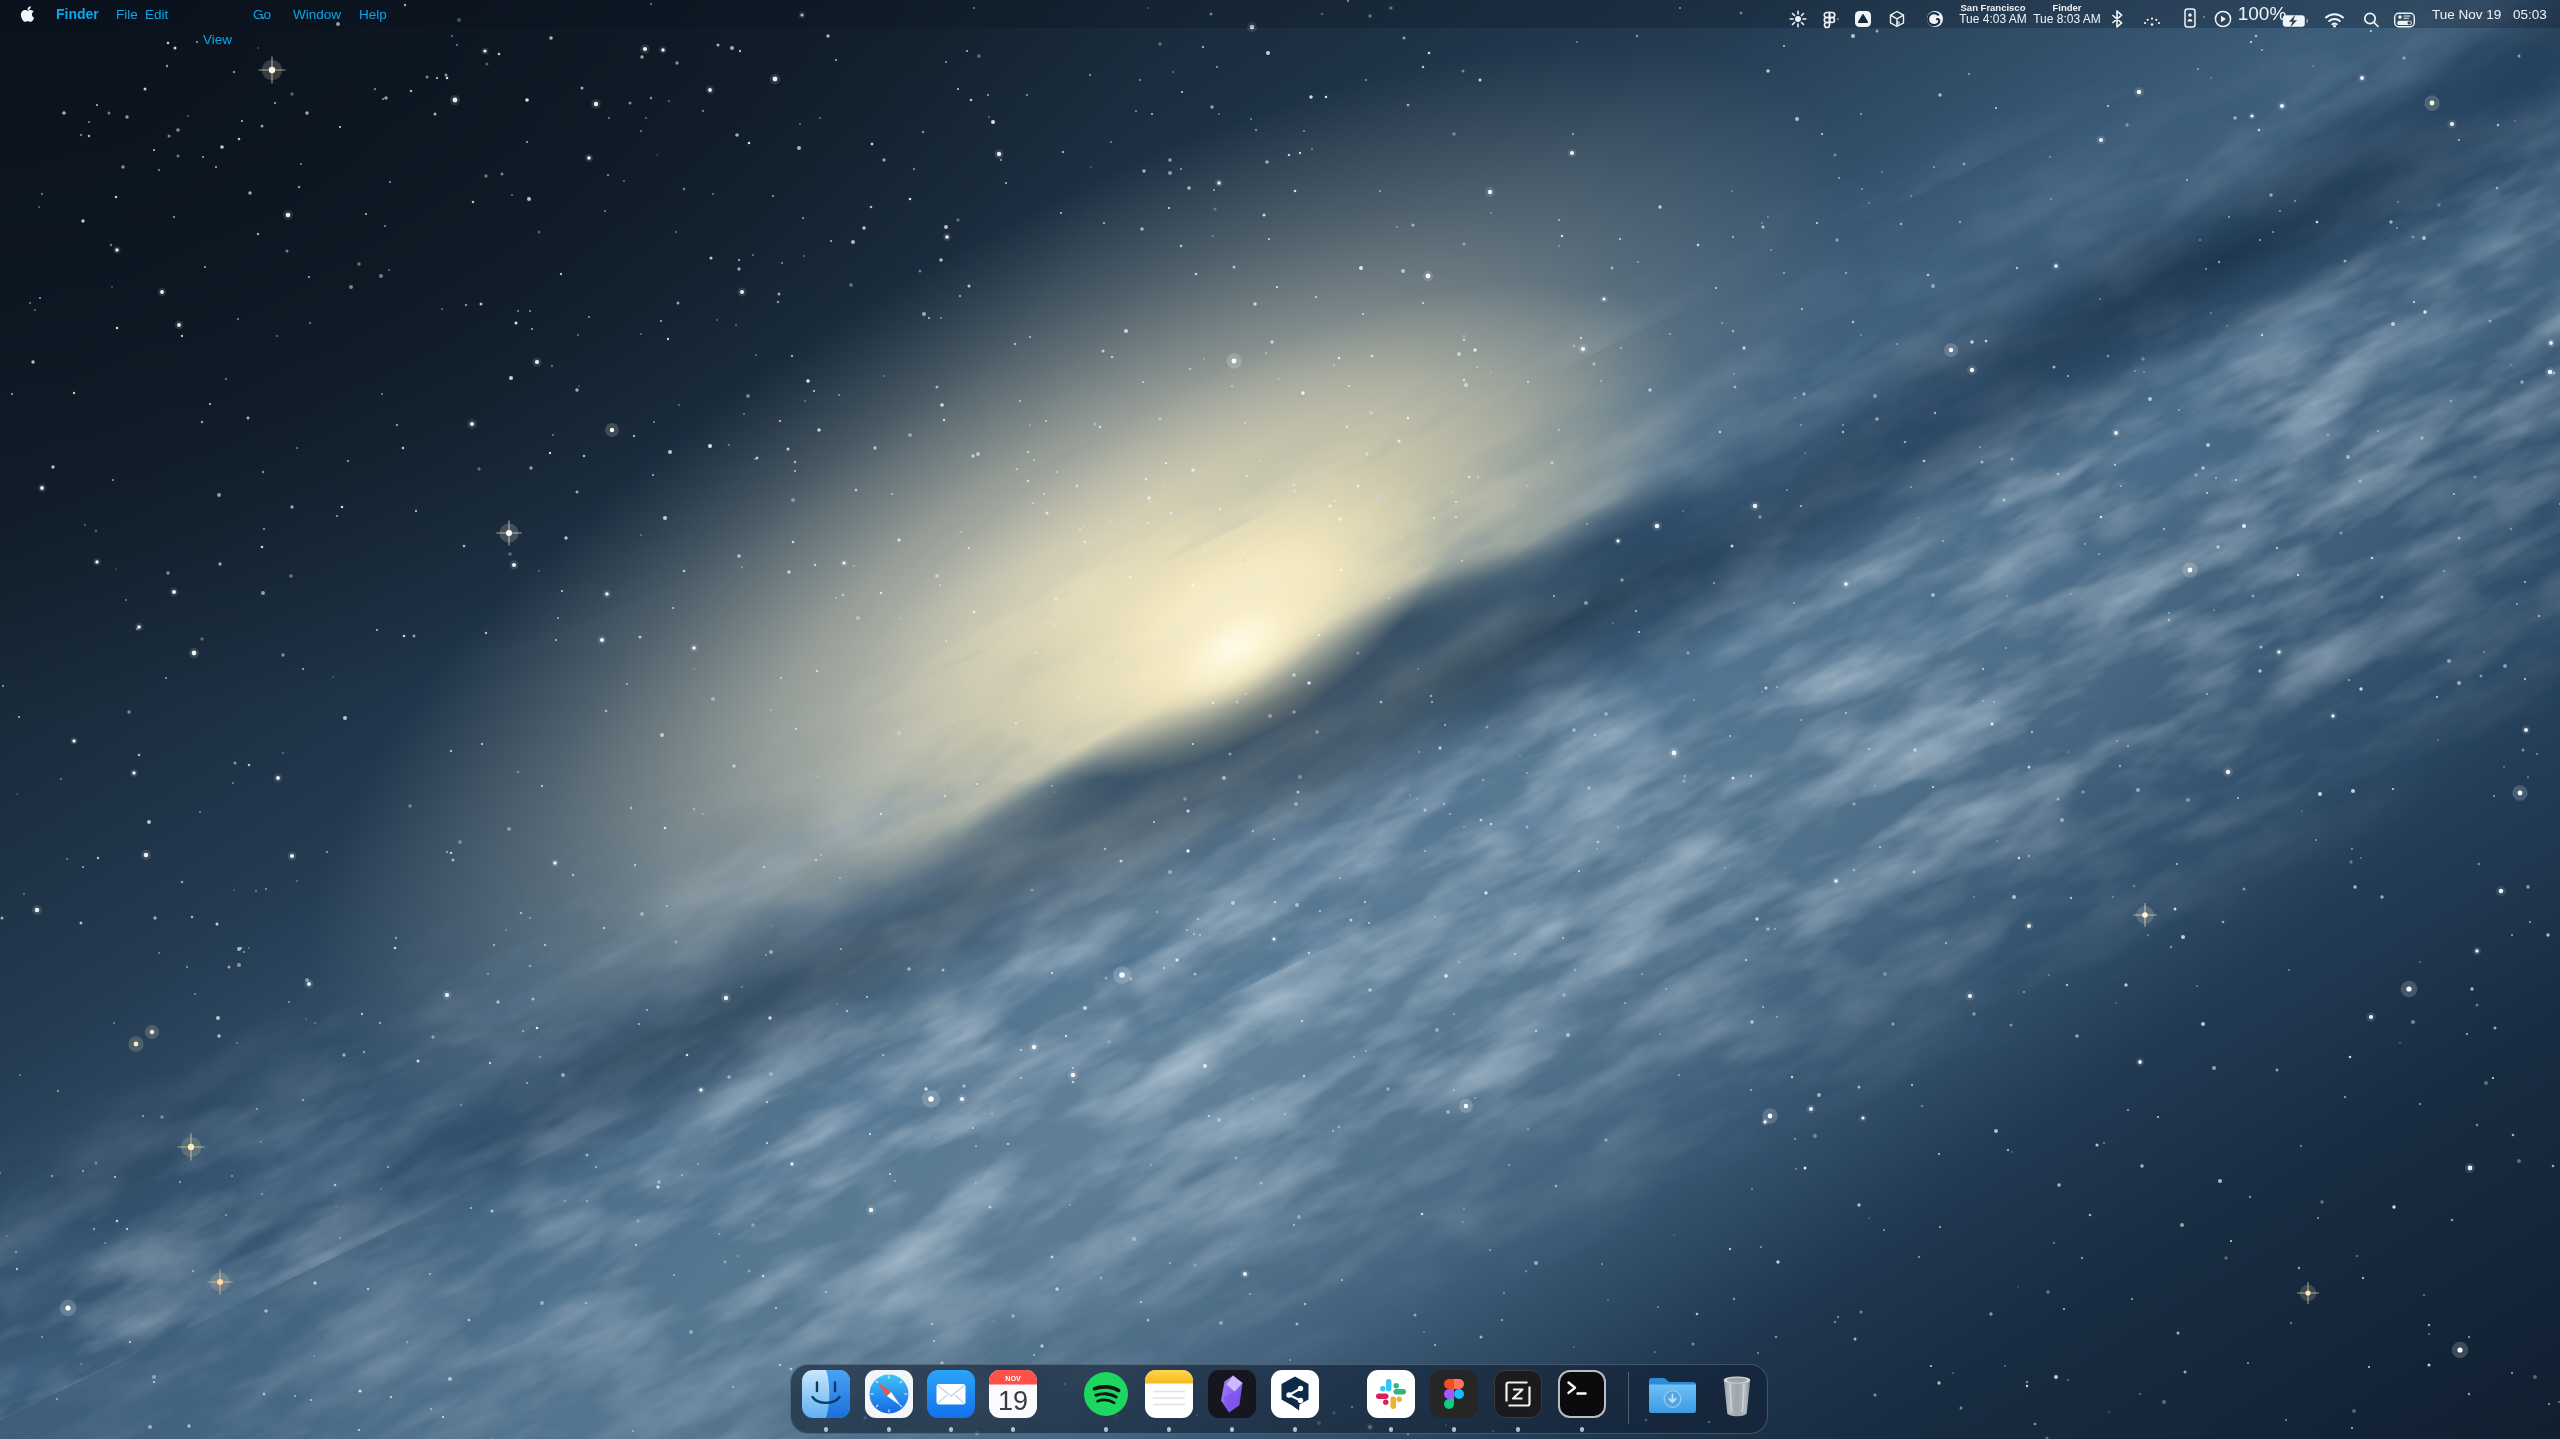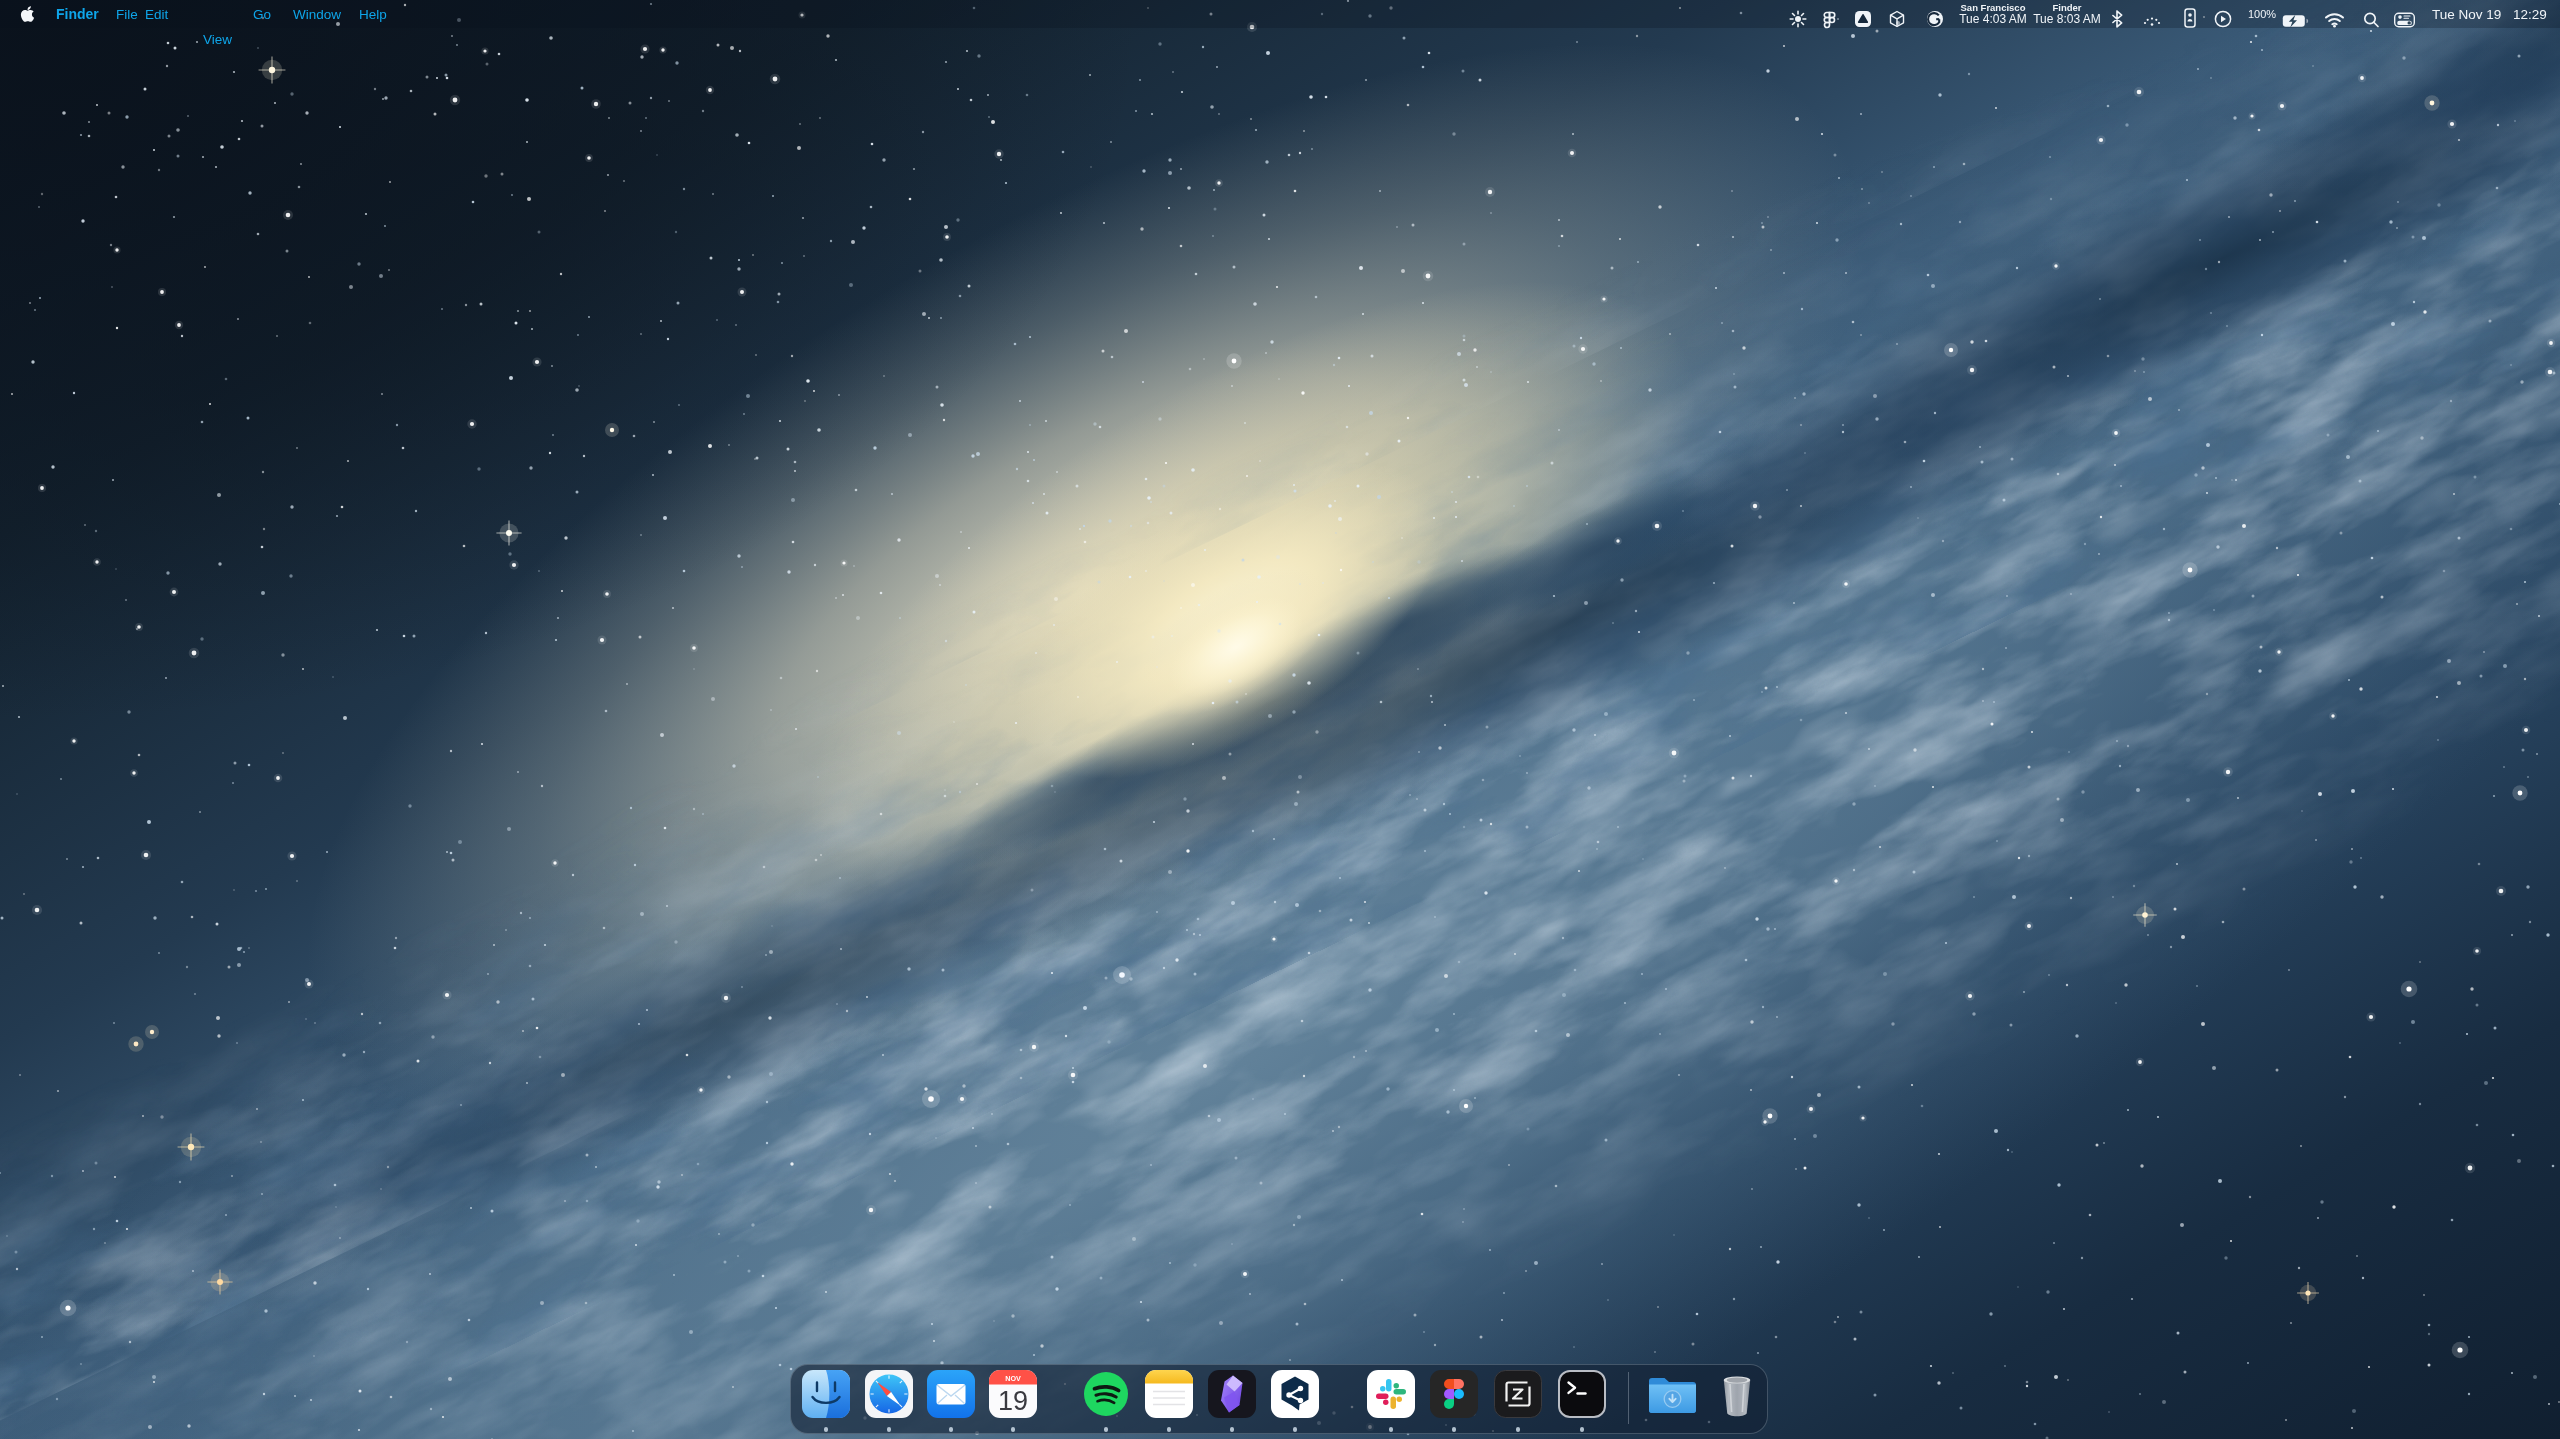--- a/index.html
+++ b/index.html
@@ -1736,21 +1736,21 @@
       </svg>
 <svg class="mr" style="left:2183px;top:4px;position:absolute;" width="14" height="20" viewBox="0 0 14 20">
         <rect x="2" y="1" width="10" height="18" rx="2.5" fill="none" stroke="#f0f4f8" stroke-width="1.5"></rect>
         <circle cx="7" cy="7" r="1.8" fill="#f0f4f8"></circle>
         <path d="M4.5 13.5a2.5 2.5 0 0 1 5 0z" fill="#f0f4f8"></path>
       </svg>
 <svg class="mr" style="left:2214px;top:5px;position:absolute;" width="18" height="18" viewBox="0 0 18 18">
         <circle cx="9" cy="9" r="7.6" fill="none" stroke="#f0f4f8" stroke-width="1.5"></circle>
         <path d="M7 5.8l5 3.2-5 3.2z" fill="#f0f4f8"></path>
       </svg>
-<span class="mr" style="left:2240px;width:44px;font-size:11px;position:absolute;">100%</span>
+<span class="mr" style="left:2240px;width:44px;font-size:19px;position:absolute;">100%</span>
 <svg class="mr" style="left:2282px;top:7px;position:absolute;" width="27" height="13" viewBox="0 0 27 13">
         <rect x="0.8" y="0.8" width="22" height="11.4" rx="3" fill="#f0f4f8"></rect>
         <path d="M24.5 4.2v4.6a2.4 2.4 0 0 0 0-4.6z" fill="rgba(240,244,248,0.55)"></path>
         <path d="M13.4 0.2L6.8 7.3h3.6l-2.2 5.8 6.8-7.4h-3.6z" fill="#2a4459"></path>
       </svg>
 <svg class="mr" style="left:2324px;top:6px;position:absolute;" width="21" height="16" viewBox="0 0 21 16">
         <g fill="none" stroke="#f0f4f8" stroke-linecap="round">
           <path d="M2 5.5a12.5 12.5 0 0 1 17 0" stroke-width="2"></path>
           <path d="M5.2 9a8 8 0 0 1 10.6 0" stroke-width="2"></path>
           <path d="M8.3 12.2a3.8 3.8 0 0 1 4.4 0" stroke-width="2"></path>
@@ -1762,21 +1762,21 @@
         <path d="M11 11l4 4" stroke="#f0f4f8" stroke-width="1.7" stroke-linecap="round"></path>
       </svg>
 <svg class="mr" style="left:2394px;top:6px;position:absolute;" width="21" height="15" viewBox="0 0 21 15">
         <rect x="0.7" y="0.7" width="19.6" height="13.6" rx="4" fill="none" stroke="#f0f4f8" stroke-width="1.4"></rect>
         <circle cx="6" cy="4.6" r="1.8" fill="#f0f4f8"></circle>
         <path d="M10 3.5h6M10 5.7h4.5" stroke="#f0f4f8" stroke-width="1.1" stroke-linecap="round"></path>
         <rect x="3.2" y="8.2" width="14.6" height="4.4" rx="2.2" fill="#f0f4f8"></rect>
         <circle cx="15.2" cy="10.4" r="1.7" fill="#2b4256"></circle>
       </svg>
 <span class="mr" style="left:2432px;font-size:13.5px;position:absolute;">Tue Nov 19</span>
-<span class="mr" style="left:2513px;font-size:13.5px;position:absolute;">12:29</span>
+<span class="mr" style="left:2513px;font-size:13.5px;position:absolute;">05:03</span>
 </div>
   <div id="dock"></div>
   <div class="dsep"></div>
   <svg class="dicon" style="left:802px" viewBox="0 0 48 48">
   <defs>
     <linearGradient id="fin_l" x1="0" y1="0" x2="0" y2="1">
           <stop offset="0" stop-color="#c8e7fb"></stop>
           <stop offset="1" stop-color="#5fb0f2"></stop>
         </linearGradient>
     <linearGradient id="fin_r" x1="0" y1="0" x2="0" y2="1">

